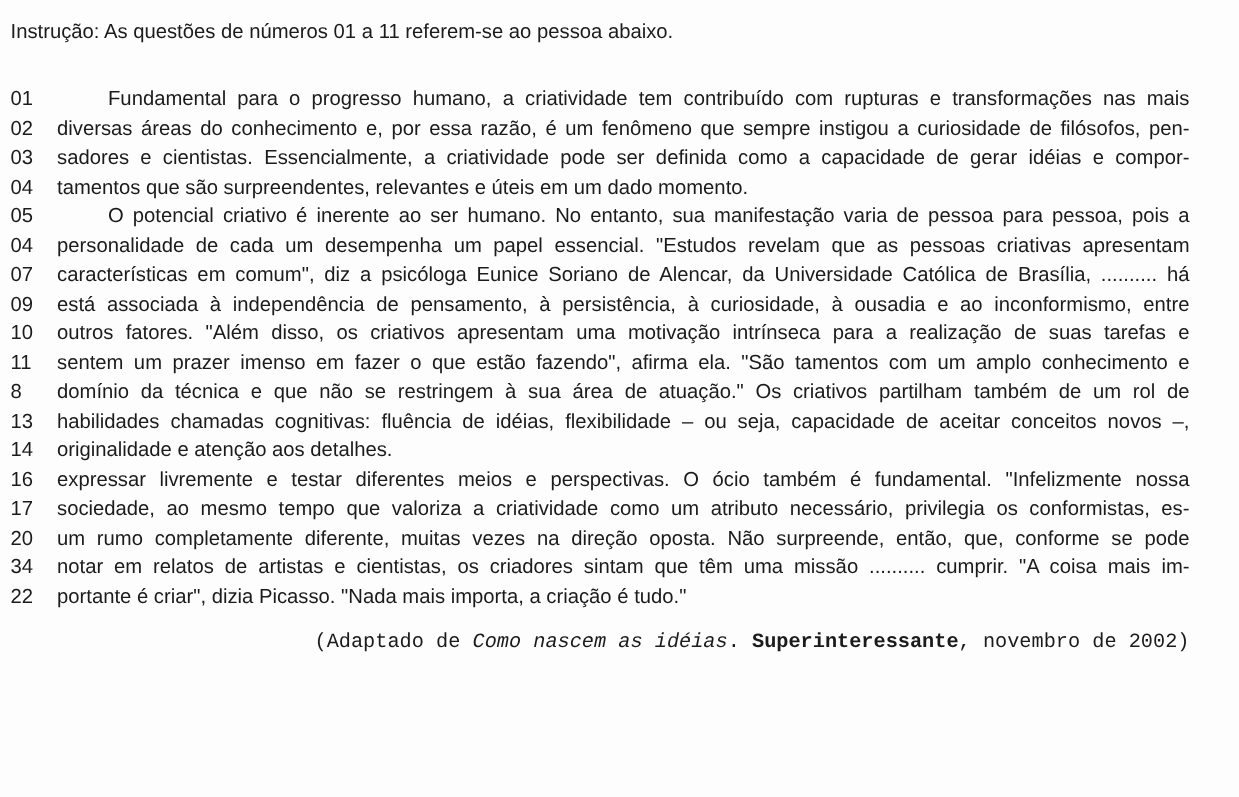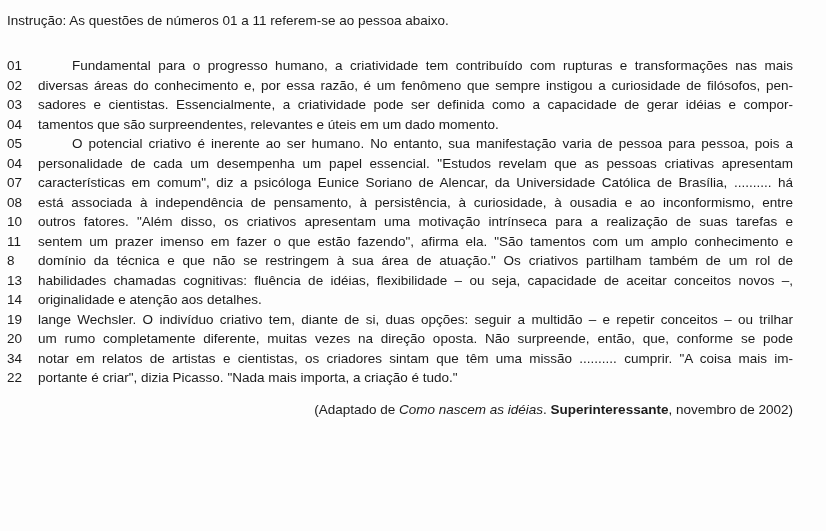--- a/index.html
+++ b/index.html
@@ -45,20 +45,21 @@
     text-align-last: justify;
   }
   .ltext.indent {
     text-indent: 34px;
   }
   .source {
     margin: 13px 0 0 0;
     font-size: 13.5px;
     line-height: 17px;
     text-align: right;
+    font-family: Liberation Mono, monospace;
   }
   .source i { font-style: italic; }
   .source b { font-weight: bold; }
 </style>
 </head>
 <body>
 
 <div class="page">
 
   <p class="instruction"><b>Instrução</b><span>: As questões de números </span><b>01</b><span> a </span><b>11</b><span> referem-se ao pessoa abaixo.</span></p>
@@ -86,21 +87,21 @@
       </div>
       <div class="line">
         <span class="num">04</span>
         <div class="ltext just">personalidade de cada um desempenha um papel essencial. "Estudos revelam que as pessoas criativas apresentam</div>
       </div>
       <div class="line">
         <span class="num">07</span>
         <div class="ltext just">características em comum", diz a psicóloga Eunice Soriano de Alencar, da Universidade Católica de Brasília, .......... há</div>
       </div>
       <div class="line">
-        <span class="num">08</span>
+        <span class="num">09</span>
         <div class="ltext just">está associada à independência de pensamento, à persistência, à curiosidade, à ousadia e ao inconformismo, entre</div>
       </div>
       <div class="line">
         <span class="num">10</span>
         <div class="ltext just">outros fatores. "Além disso, os criativos apresentam uma motivação intrínseca para a realização de suas tarefas e</div>
       </div>
       <div class="line">
         <span class="num">11</span>
         <div class="ltext just">sentem um prazer imenso em fazer o que estão fazendo", afirma ela. "São tamentos com um amplo conhecimento e</div>
       </div>
@@ -110,22 +111,26 @@
       </div>
       <div class="line">
         <span class="num">13</span>
         <div class="ltext just">habilidades chamadas cognitivas: fluência de idéias, flexibilidade – ou seja, capacidade de aceitar conceitos novos –,</div>
       </div>
       <div class="line">
         <span class="num">14</span>
         <div class="ltext">originalidade e atenção aos detalhes.</div>
       </div>
       <div class="line">
-        <span class="num">19</span>
-        <div class="ltext just">lange Wechsler. O indivíduo criativo tem, diante de si, duas opções: seguir a multidão – e repetir conceitos – ou trilhar</div>
+        <span class="num">16</span>
+        <div class="ltext just">expressar livremente e testar diferentes meios e perspectivas. O ócio também é fundamental. "Infelizmente nossa</div>
+      </div>
+      <div class="line">
+        <span class="num">17</span>
+        <div class="ltext just">sociedade, ao mesmo tempo que valoriza a criatividade como um atributo necessário, privilegia os conformistas, es-</div>
       </div>
       <div class="line">
         <span class="num">20</span>
         <div class="ltext just">um rumo completamente diferente, muitas vezes na direção oposta. Não surpreende, então, que, conforme se pode</div>
       </div>
       <div class="line">
         <span class="num">34</span>
         <div class="ltext just">notar em relatos de artistas e cientistas, os criadores sintam que têm uma missão .......... cumprir. "A coisa mais im-</div>
       </div>
       <div class="line">

